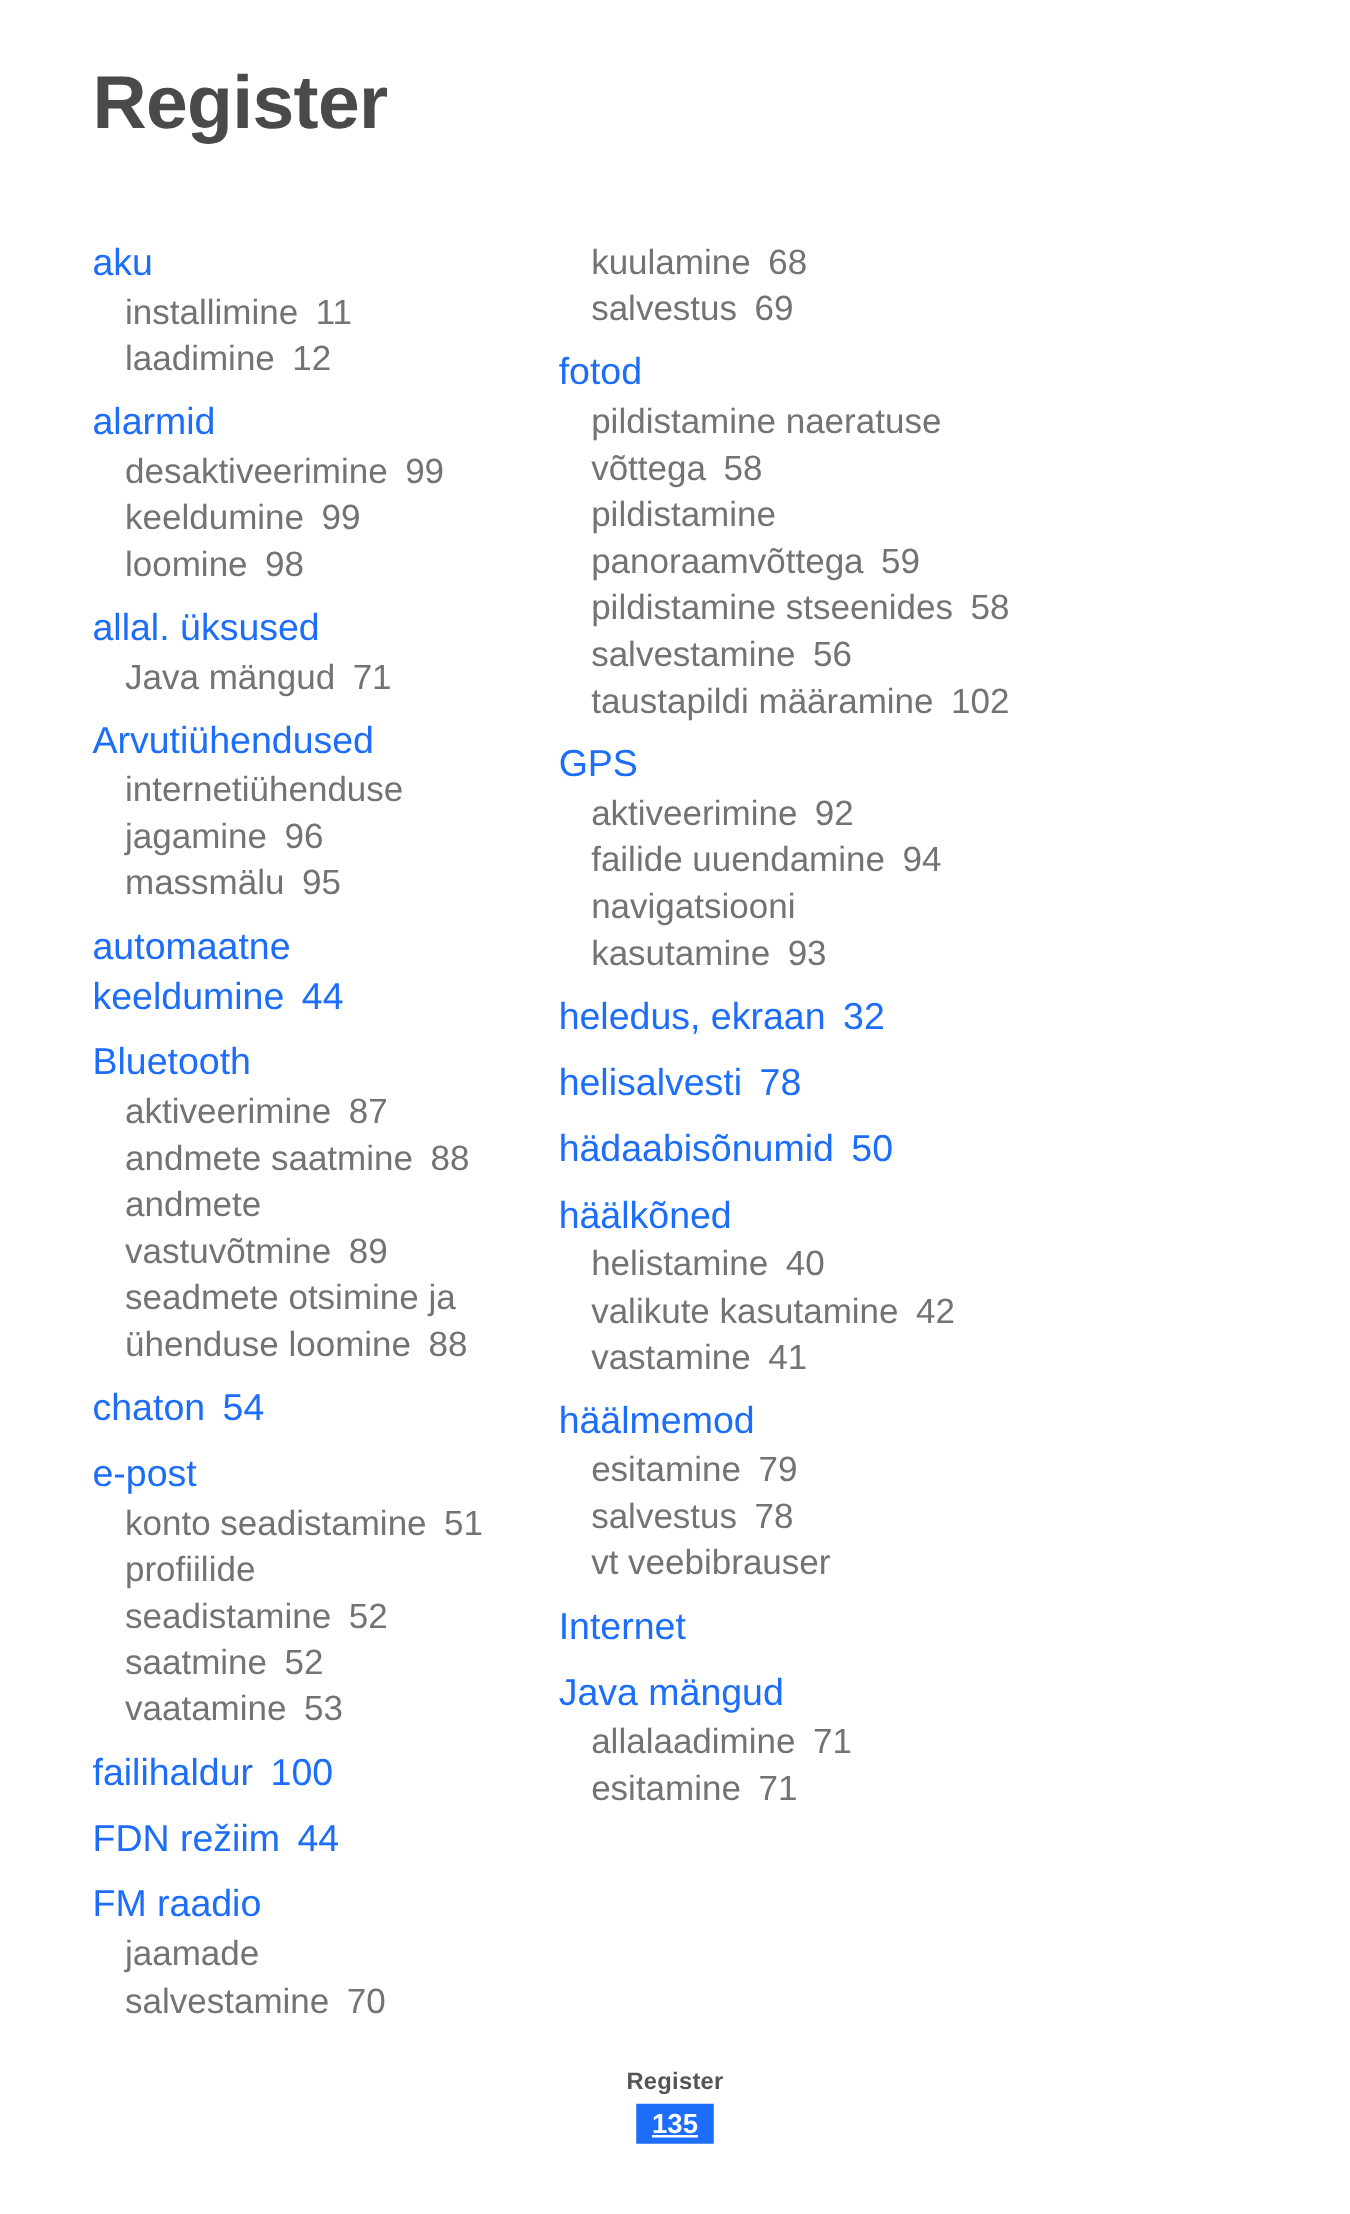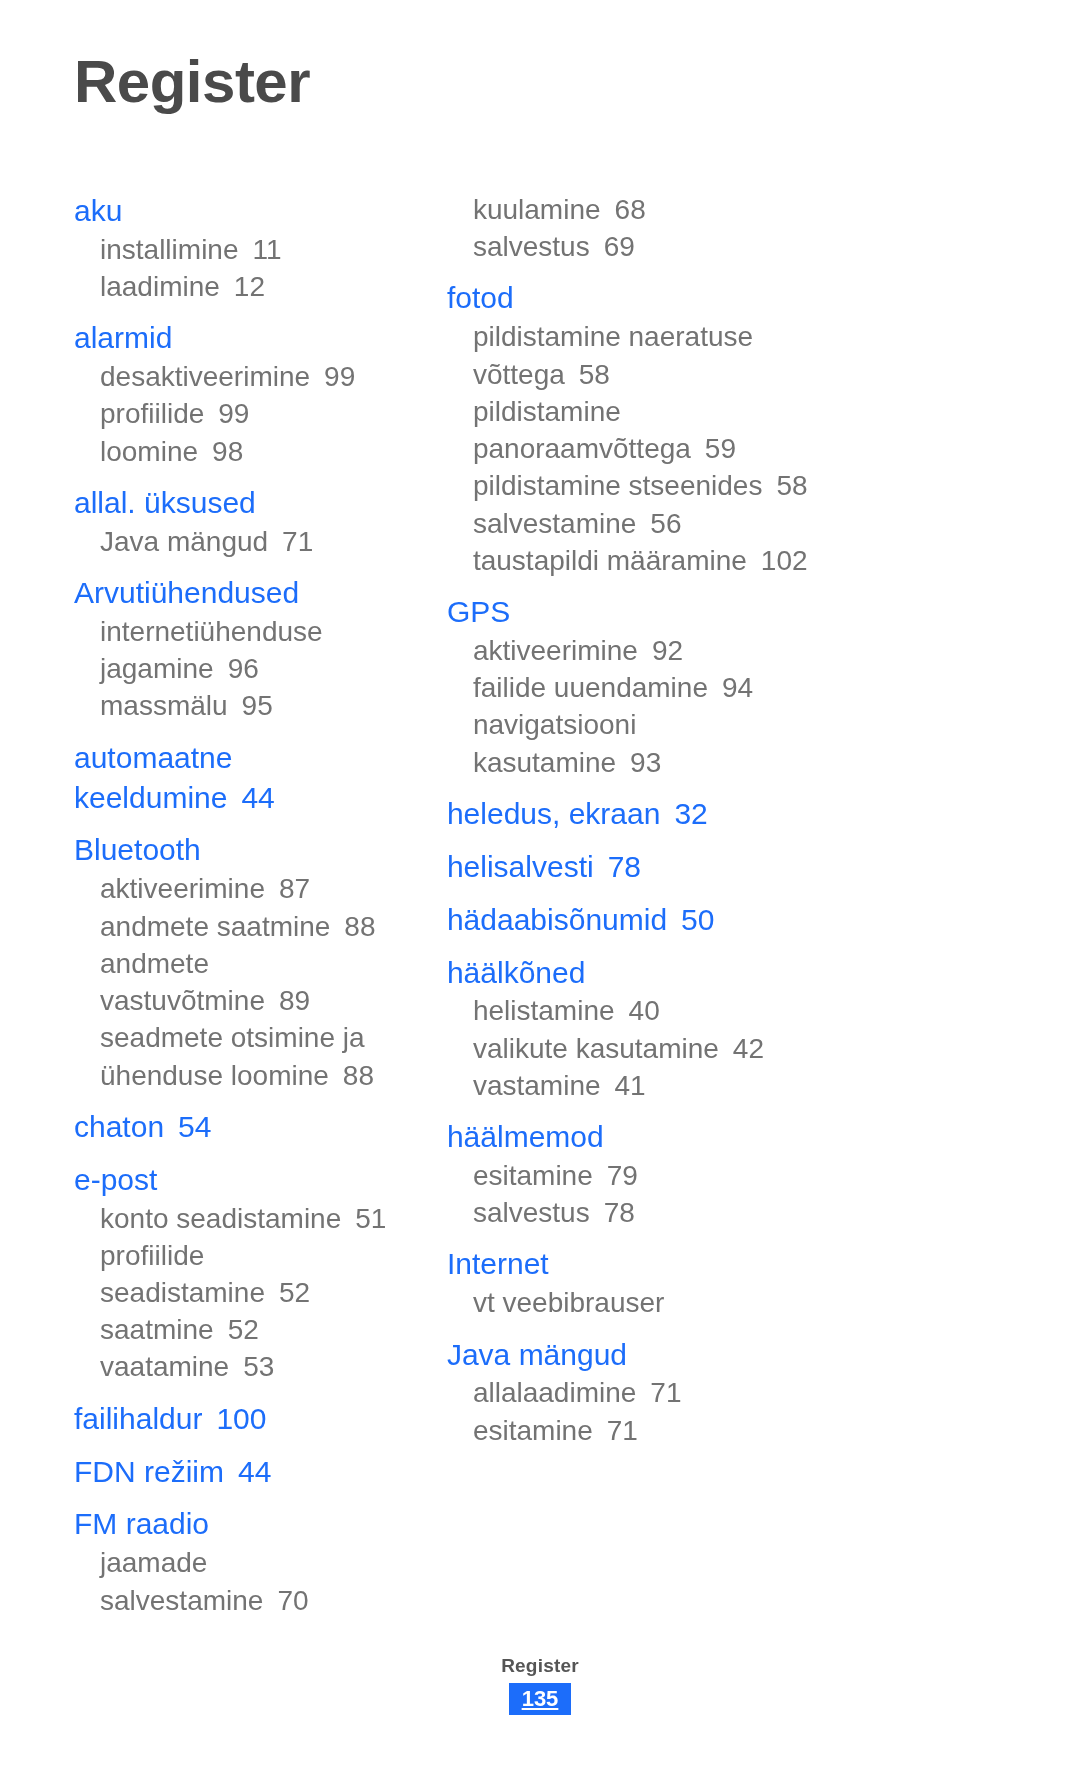--- a/index.html
+++ b/index.html
@@ -117,21 +117,21 @@
 
   <div class="page-title">Register</div>
 
   <div class="columns">
     <div class="col col-left">
         <div class="entry heading first"><span>aku</span></div>
         <div class="entry sub"><span>installimine</span><span class="pg">11</span></div>
         <div class="entry sub"><span>laadimine</span><span class="pg">12</span></div>
         <div class="entry heading"><span>alarmid</span></div>
         <div class="entry sub"><span>desaktiveerimine</span><span class="pg">99</span></div>
-        <div class="entry sub"><span>profiilide</span><span class="pg">99</span></div>
+        <div class="entry sub"><span>keeldumine</span><span class="pg">99</span></div>
         <div class="entry sub"><span>loomine</span><span class="pg">98</span></div>
         <div class="entry heading"><span>allal. üksused</span></div>
         <div class="entry sub"><span>Java mängud</span><span class="pg">71</span></div>
         <div class="entry heading"><span>Arvutiühendused</span></div>
         <div class="entry sub"><span>internetiühenduse
 jagamine</span><span class="pg">96</span></div>
         <div class="entry sub"><span>massmälu</span><span class="pg">95</span></div>
         <div class="entry heading"><span>automaatne
 keeldumine</span><span class="pg">44</span></div>
         <div class="entry heading"><span>Bluetooth</span></div>
@@ -170,22 +170,22 @@
         <div class="entry heading"><span>heledus, ekraan</span><span class="pg">32</span></div>
         <div class="entry heading"><span>helisalvesti</span><span class="pg">78</span></div>
         <div class="entry heading"><span>hädaabisõnumid</span><span class="pg">50</span></div>
         <div class="entry heading"><span>häälkõned</span></div>
         <div class="entry sub"><span>helistamine</span><span class="pg">40</span></div>
         <div class="entry sub"><span>valikute kasutamine</span><span class="pg">42</span></div>
         <div class="entry sub"><span>vastamine</span><span class="pg">41</span></div>
         <div class="entry heading"><span>häälmemod</span></div>
         <div class="entry sub"><span>esitamine</span><span class="pg">79</span></div>
         <div class="entry sub"><span>salvestus</span><span class="pg">78</span></div>
+        <div class="entry sub"><span>vt veebibrauser</span></div>
         <div class="entry heading"><span>Internet</span></div>
-        <div class="entry sub"><span>vt veebibrauser</span></div>
         <div class="entry heading"><span>Java mängud</span></div>
         <div class="entry sub"><span>allalaadimine</span><span class="pg">71</span></div>
         <div class="entry sub"><span>esitamine</span><span class="pg">71</span></div>
       </div>
   </div>
 
   <div class="footer">
     <div class="footer-label">Register</div>
     <div class="footer-badge">135</div>
   </div>

